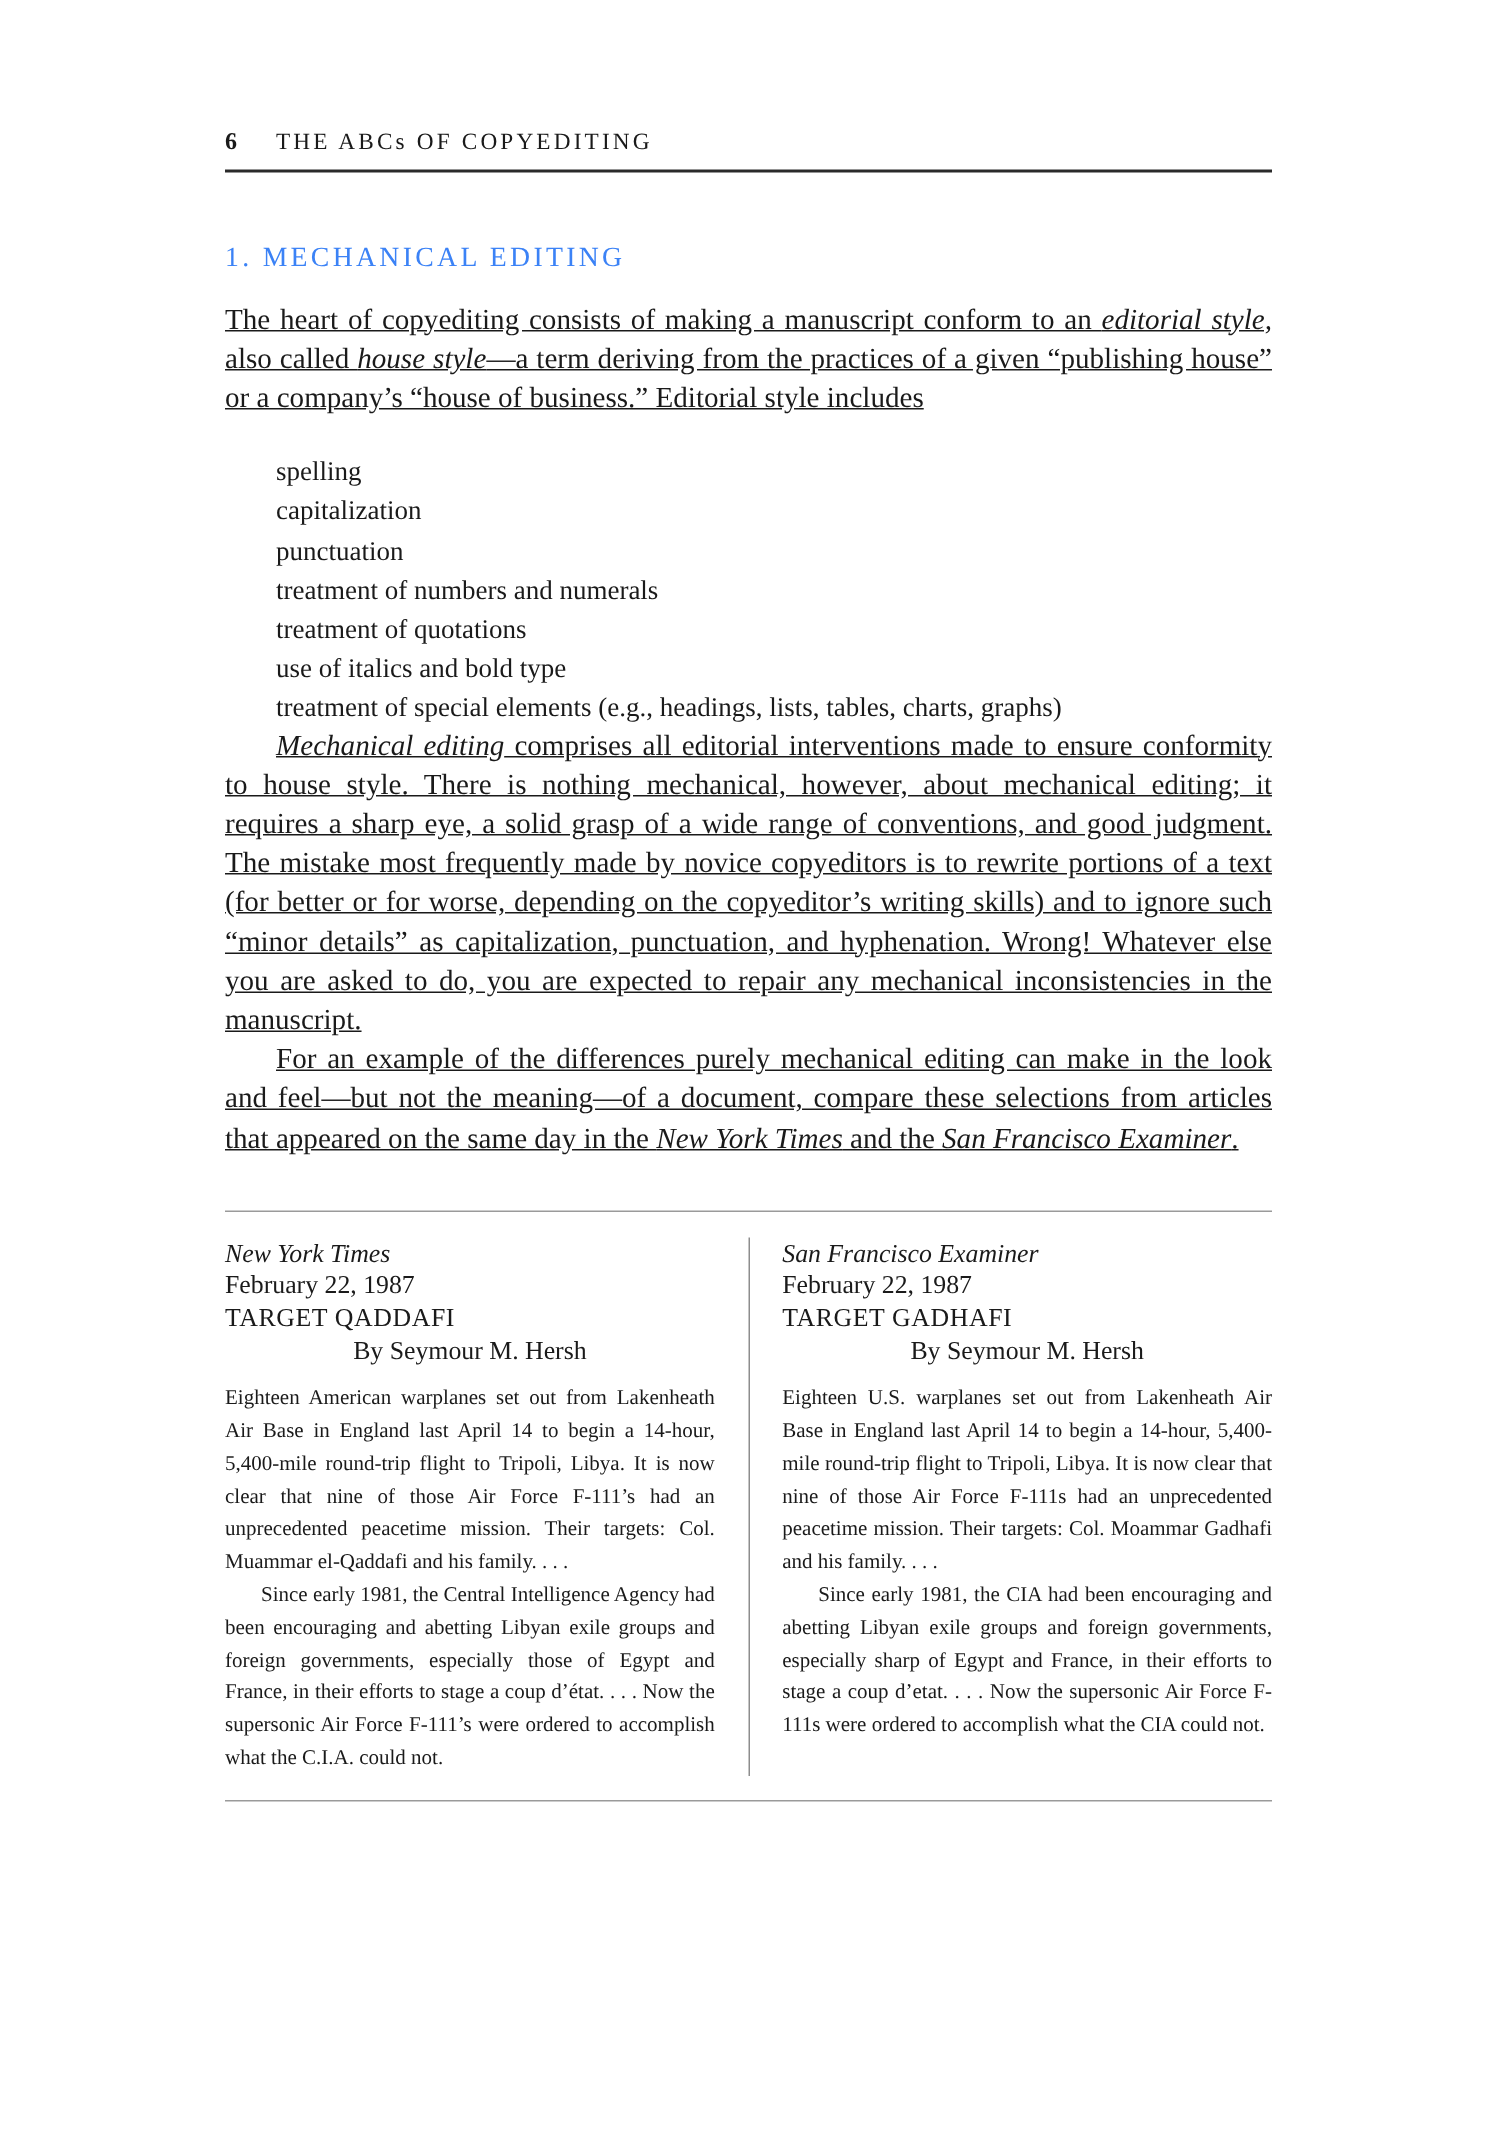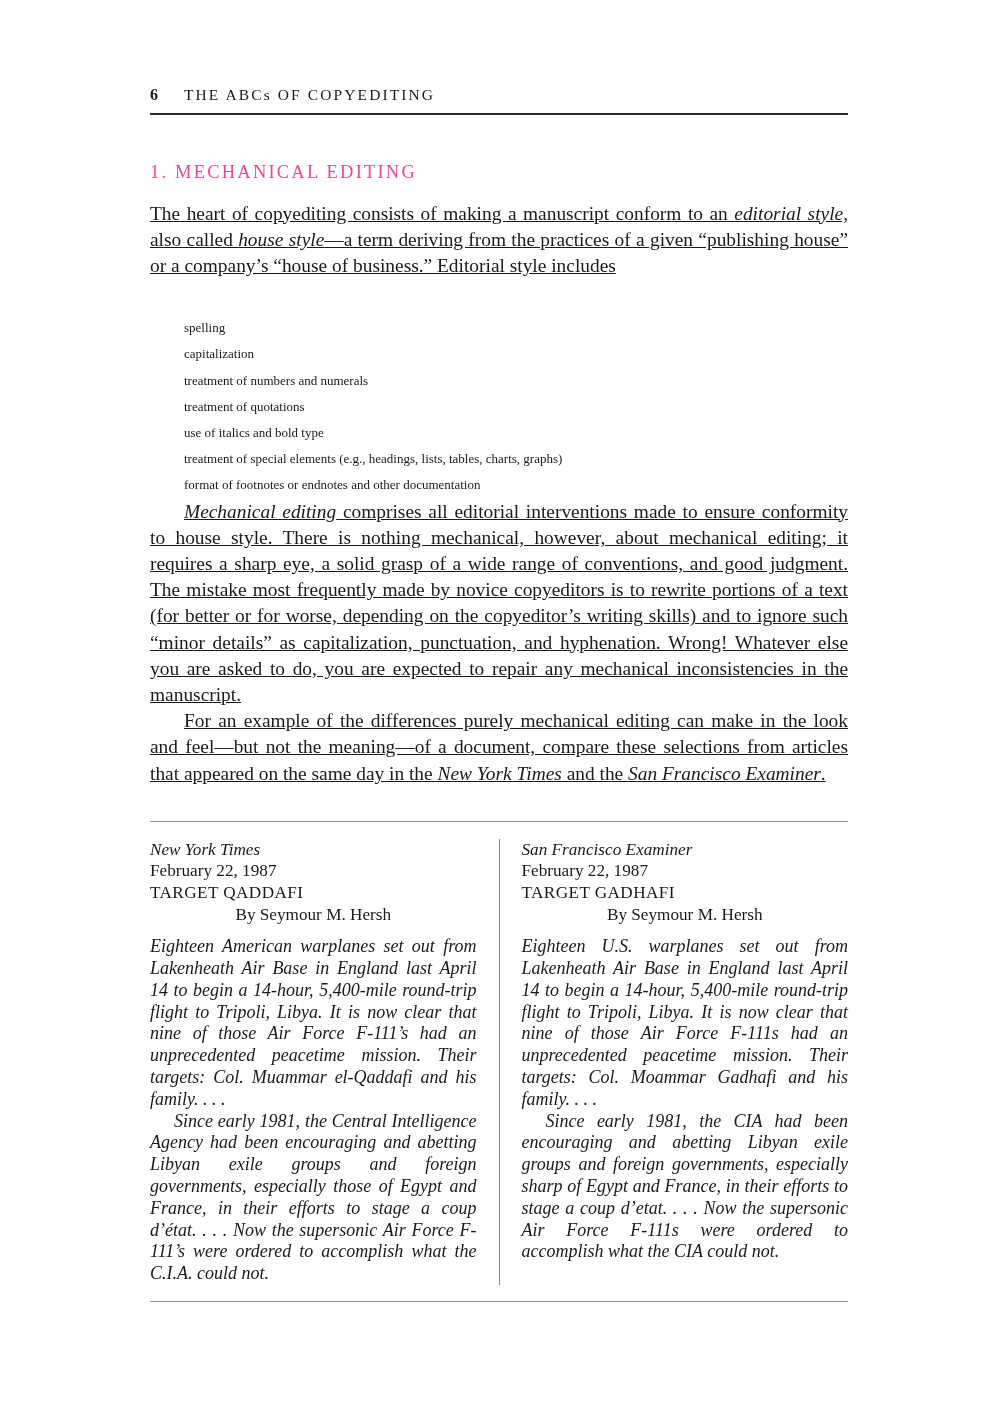--- a/index.html
+++ b/index.html
@@ -51,21 +51,21 @@
     font-size: 15.5px;
     white-space: pre;
   }
 
   
   .section-heading {
     margin-top: 47px;
     font-size: 18.5px;
     letter-spacing: 2.2px;
     font-weight: normal;
-    color: #ec4899;
+    color: #3b82f6;
   }
 
   
   p.body {
     font-size: 19.4px;
     line-height: 26.2px;
     text-align: justify;
     margin: 0;
     hyphens: auto;
     text-decoration: underline;
@@ -76,23 +76,23 @@
     text-indent: 0;
   }
   p.body.indent {
     text-indent: 34px;
   }
   .gap-before { margin-top: 22px; }
 
   
   ul.style-list {
     list-style: none;
-    margin: 36px 0 0 0;
+    margin: 22px 0 0 0;
     padding: 0 0 0 34px;
-    font-size: 13px;
+    font-size: 18px;
     line-height: 26.2px;
   }
   ul.style-list li {
     margin: 0;
     padding: 0;
     white-space: nowrap;
   }
 
   
   .excerpt-block {
@@ -128,26 +128,25 @@
     display: block;
   }
   .excerpt-head .date { display: block; }
   .excerpt-head .headline {
     display: block;
     font-weight: normal;
     letter-spacing: 0.4px;
   }
   .excerpt-head .byline { display: block; text-align: center; }
   p.excerpt-para {
-    font-size: 18px;
+    font-size: 14px;
     line-height: 21.8px;
     text-align: justify;
     margin: 0;
     hyphens: auto;
-    font-style: italic;
     -webkit-hyphens: auto;
   }
   p.excerpt-para.indent { text-indent: 24px; }
 </style>
 </head>
 <body>
 
 <div class="page">
   <div class="content">
 
@@ -156,25 +155,25 @@
       <span class="head-title">THE ABCs OF COPYEDITING</span>
     </div>
 
     <div class="section-heading">1. MECHANICAL EDITING</div>
 
     <p class="body first"><span>The heart of copyediting consists of making a manuscript conform to an </span><em>editorial style,</em><span> also called </span><em>house style</em><span>—a term deriving from the practices of a given “publishing house” or a company’s “house of business.” Editorial style includes</span></p>
 
     <ul class="style-list">
       <li>spelling</li>
       <li>capitalization</li>
+      <li>punctuation</li>
       <li>treatment of numbers and numerals</li>
       <li>treatment of quotations</li>
       <li>use of italics and bold type</li>
       <li>treatment of special elements (e.g., headings, lists, tables, charts, graphs)</li>
-      <li>format of footnotes or endnotes and other documentation</li>
     </ul>
 
     <p class="body indent gap-before"><em>Mechanical editing</em><span> comprises all editorial interventions made to ensure conformity to house style. There is nothing mechanical, however, about mechanical editing; it requires a sharp eye, a solid grasp of a wide range of conventions, and good judgment. The mistake most frequently made by novice copyeditors is to rewrite portions of a text (for better or for worse, depending on the copyeditor’s writing skills) and to ignore such “minor details” as capitalization, punctuation, and hyphenation. Wrong! Whatever else you are asked to do, you are expected to repair any mechanical inconsistencies in the manuscript.</span></p>
 
     <p class="body indent"><span>For an example of the differences purely mechanical editing can make in the look and feel—but not the meaning—of a document, compare these selections from articles that appeared on the same day in the </span><em>New York Times</em><span> and the </span><em>San Francisco Examiner</em><span>.</span></p>
 
     <div class="excerpt-block">
       <div class="excerpt-columns">
 
         <div class="excerpt-col left">

